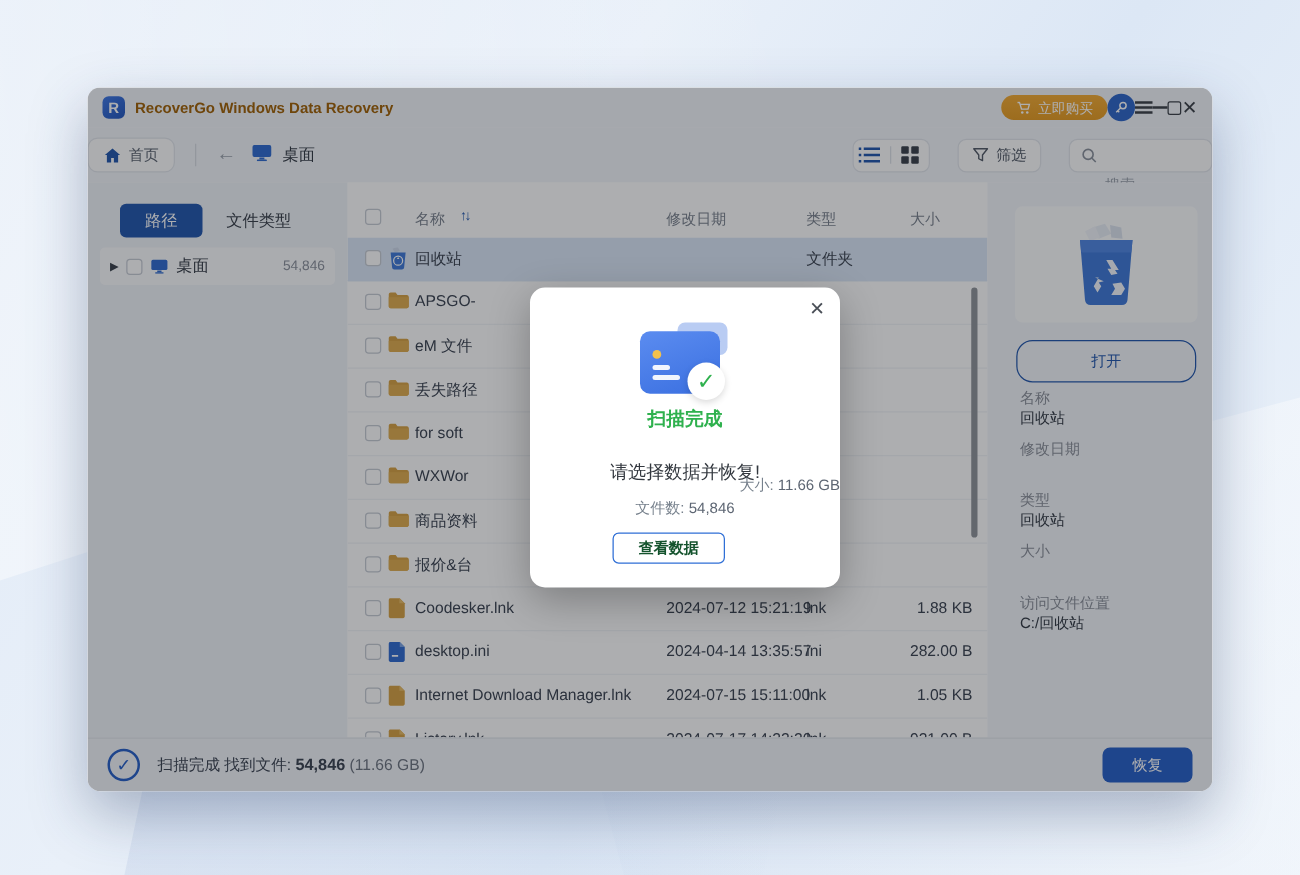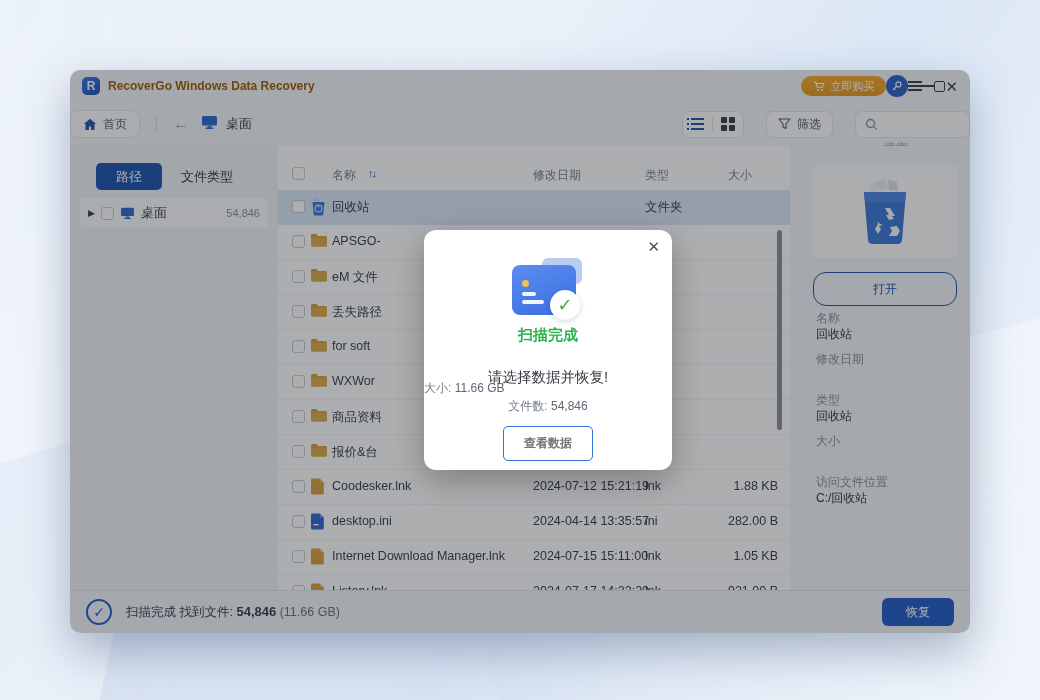--- a/index.html
+++ b/index.html
@@ -132,25 +132,25 @@
     background:linear-gradient(160deg,#5b8cf0,#3a6fe0); border-radius:8px; }
   .mf-dot { position:absolute; left:10px; top:22px; width:7px; height:7px; background:#f2c14b; border-radius:50%; }
   .mf-l1 { position:absolute; left:10px; top:34px; width:14px; height:4px; background:#fff; border-radius:2px; opacity:.92; }
   .mf-l2 { position:absolute; left:10px; top:42px; width:22px; height:4px; background:#fff; border-radius:2px; opacity:.92; }
   .mf-chk { position:absolute; left:38px; top:32px; width:30px; height:30px; background:#fff; border-radius:50%;
     box-shadow:0 2px 6px rgba(0,0,0,.15); display:flex; align-items:center; justify-content:center;
     color:#2fb14e; font-size:18px; font-weight:bold; }
   .m-title { position:absolute; left:0; top:96px; width:100%; text-align:center;
     color:#2fb14e; font-size:15px; font-weight:bold; }
   .m-sub { position:absolute; left:0; top:138px; width:100%; text-align:center; color:#33383f; font-size:14.5px; }
-  .m-line1 { position:absolute; left:0; top:150px; width:100%; text-align:left; font-size:12px; color:#76808c; }
+  .m-line1 { position:absolute; left:0; top:150px; width:100%; text-align:right; font-size:12px; color:#76808c; }
   .m-line2 { position:absolute; left:0; top:168px; width:100%; text-align:center; font-size:12px; color:#76808c; }
   .m-line1 b, .m-line2 b { font-weight:normal; color:#5d6673; }
-  .m-btn { position:absolute; left:79px; top:196px; width:90px; height:35px; background:#fff;
-    border:1px solid #2f6fd6; border-radius:5px; color:#737373; font-size:12px; font-weight:bold;
+  .m-btn { position:absolute; left:66px; top:196px; width:90px; height:25px; background:#fff;
+    border:1px solid #2f6fd6; border-radius:5px; color:#14532d; font-size:12px; font-weight:bold;
     display:flex; align-items:center; justify-content:center; cursor:pointer; }
 </style>
 </head>
 <body>
 
 <div class="stage">
   <div class="wp-shape1"></div>
   <div class="wp-shape2"></div>
   <div class="wp-shape3"></div>
 

